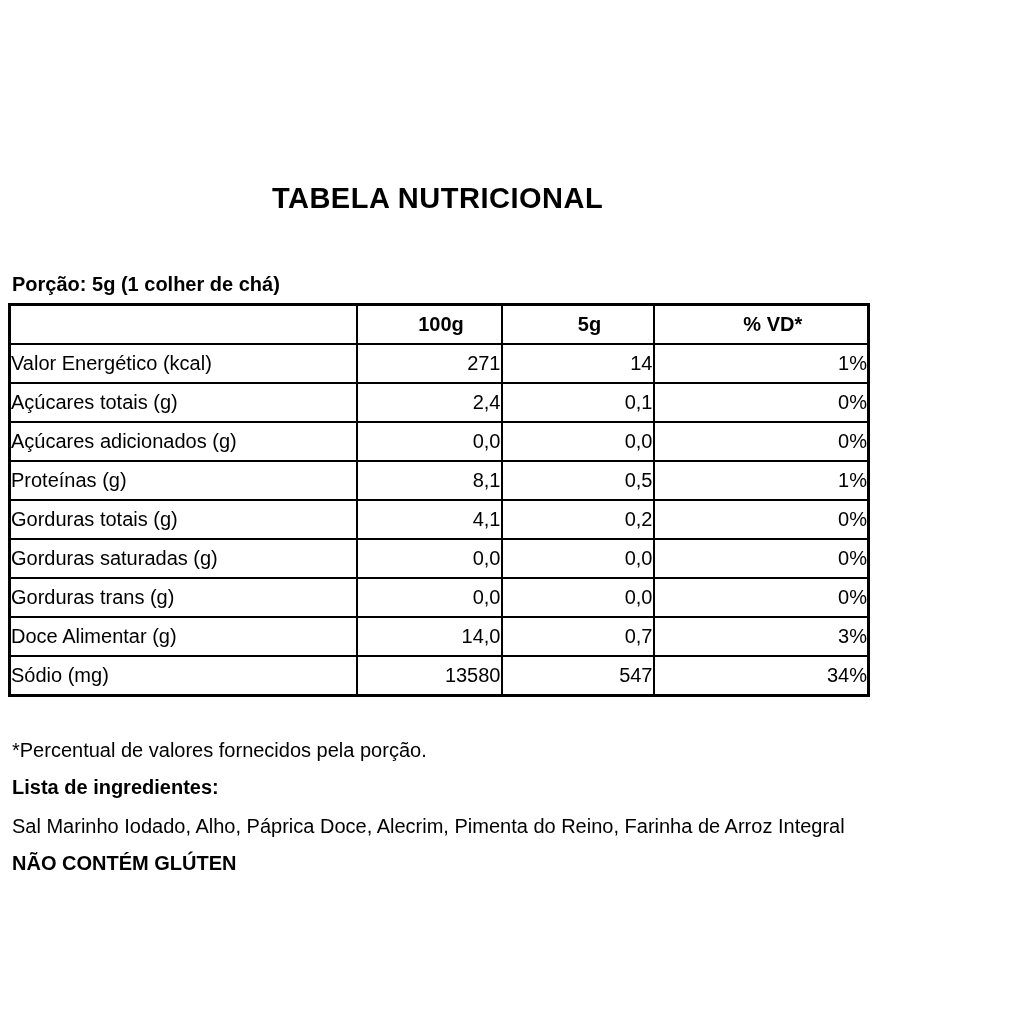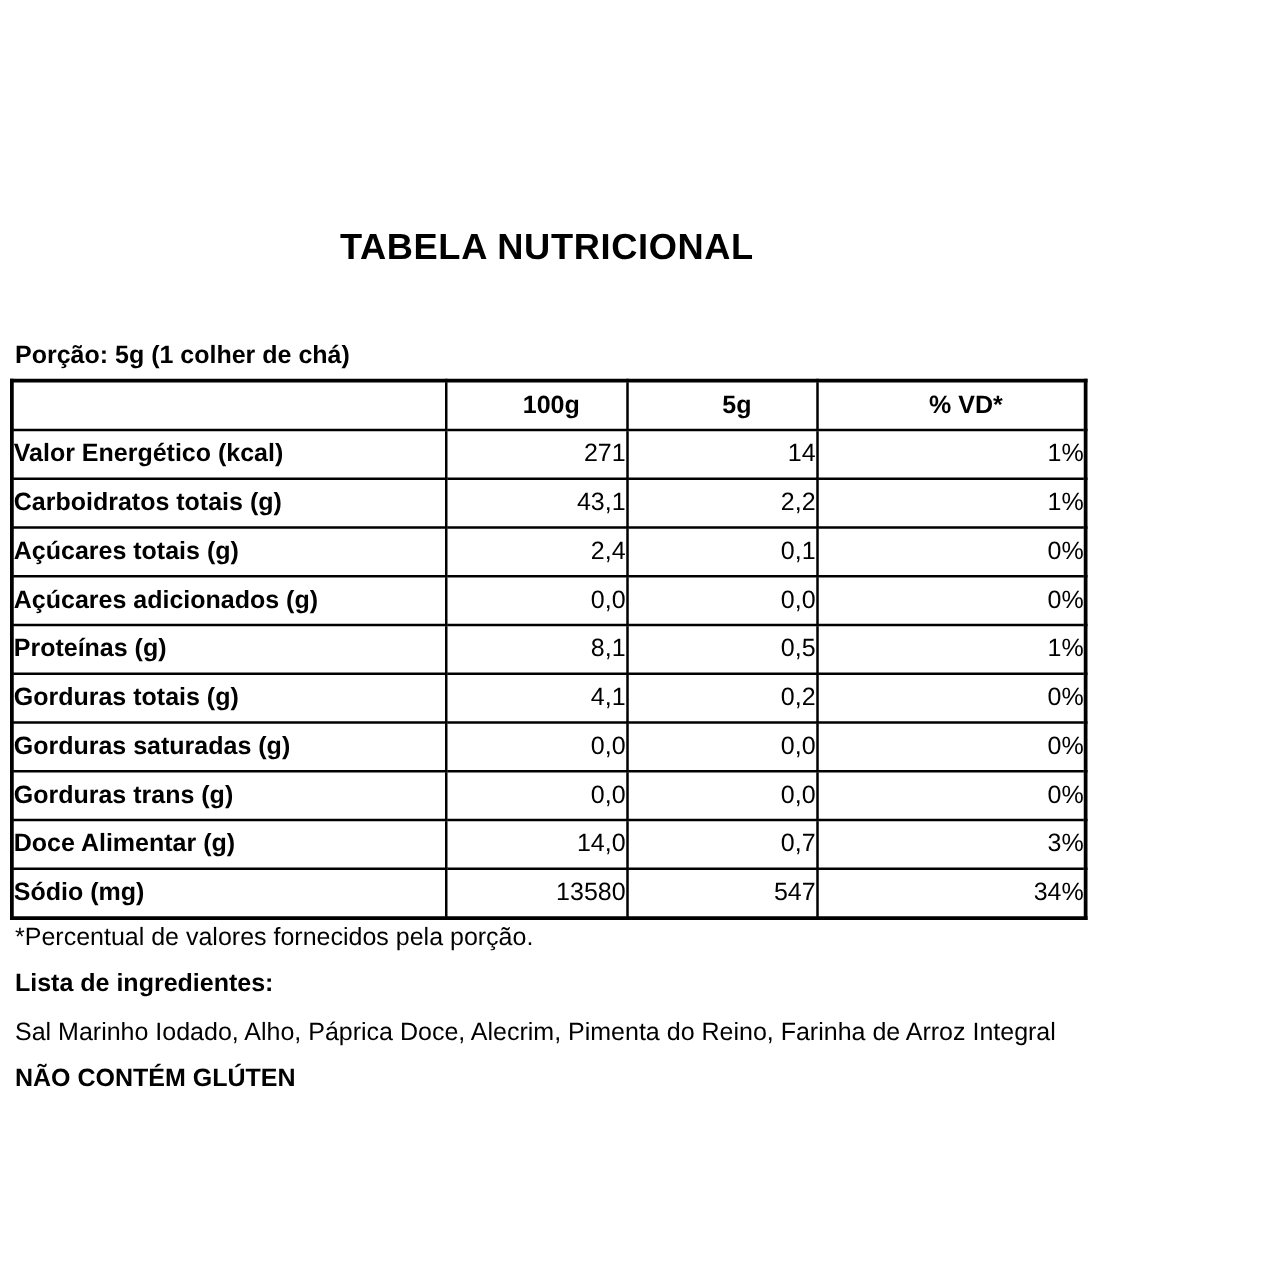--- a/index.html
+++ b/index.html
@@ -61,21 +61,21 @@
     white-space:nowrap;
   }
   table.nutrition th{
     font-weight:700;
     text-align:center;
     padding-left:24px;
   }
   td.cell-label{
     text-align:left;
     padding-left:8px;
-    font-weight:700;
+    font-weight:400;
   }
   td.cell-value{
     text-align:right;
     font-weight:400;
   }
   .footnote{
     position:absolute;
     left:12px;
     top:739px;
     font-size:20px;
@@ -116,26 +116,20 @@
           <th>100g</th>
           <th>5g</th>
           <th>% VD*</th>
         </tr>
       </thead>
     <tbody>
         <tr>
           <td class="cell-label">Valor Energético (kcal)</td>
           <td class="cell-value">271</td>
           <td class="cell-value">14</td>
-          <td class="cell-value">1%</td>
-        </tr>
-        <tr>
-          <td class="cell-label">Carboidratos totais (g)</td>
-          <td class="cell-value">43,1</td>
-          <td class="cell-value">2,2</td>
           <td class="cell-value">1%</td>
         </tr>
         <tr>
           <td class="cell-label">Açúcares totais (g)</td>
           <td class="cell-value">2,4</td>
           <td class="cell-value">0,1</td>
           <td class="cell-value">0%</td>
         </tr>
         <tr>
           <td class="cell-label">Açúcares adicionados (g)</td>

